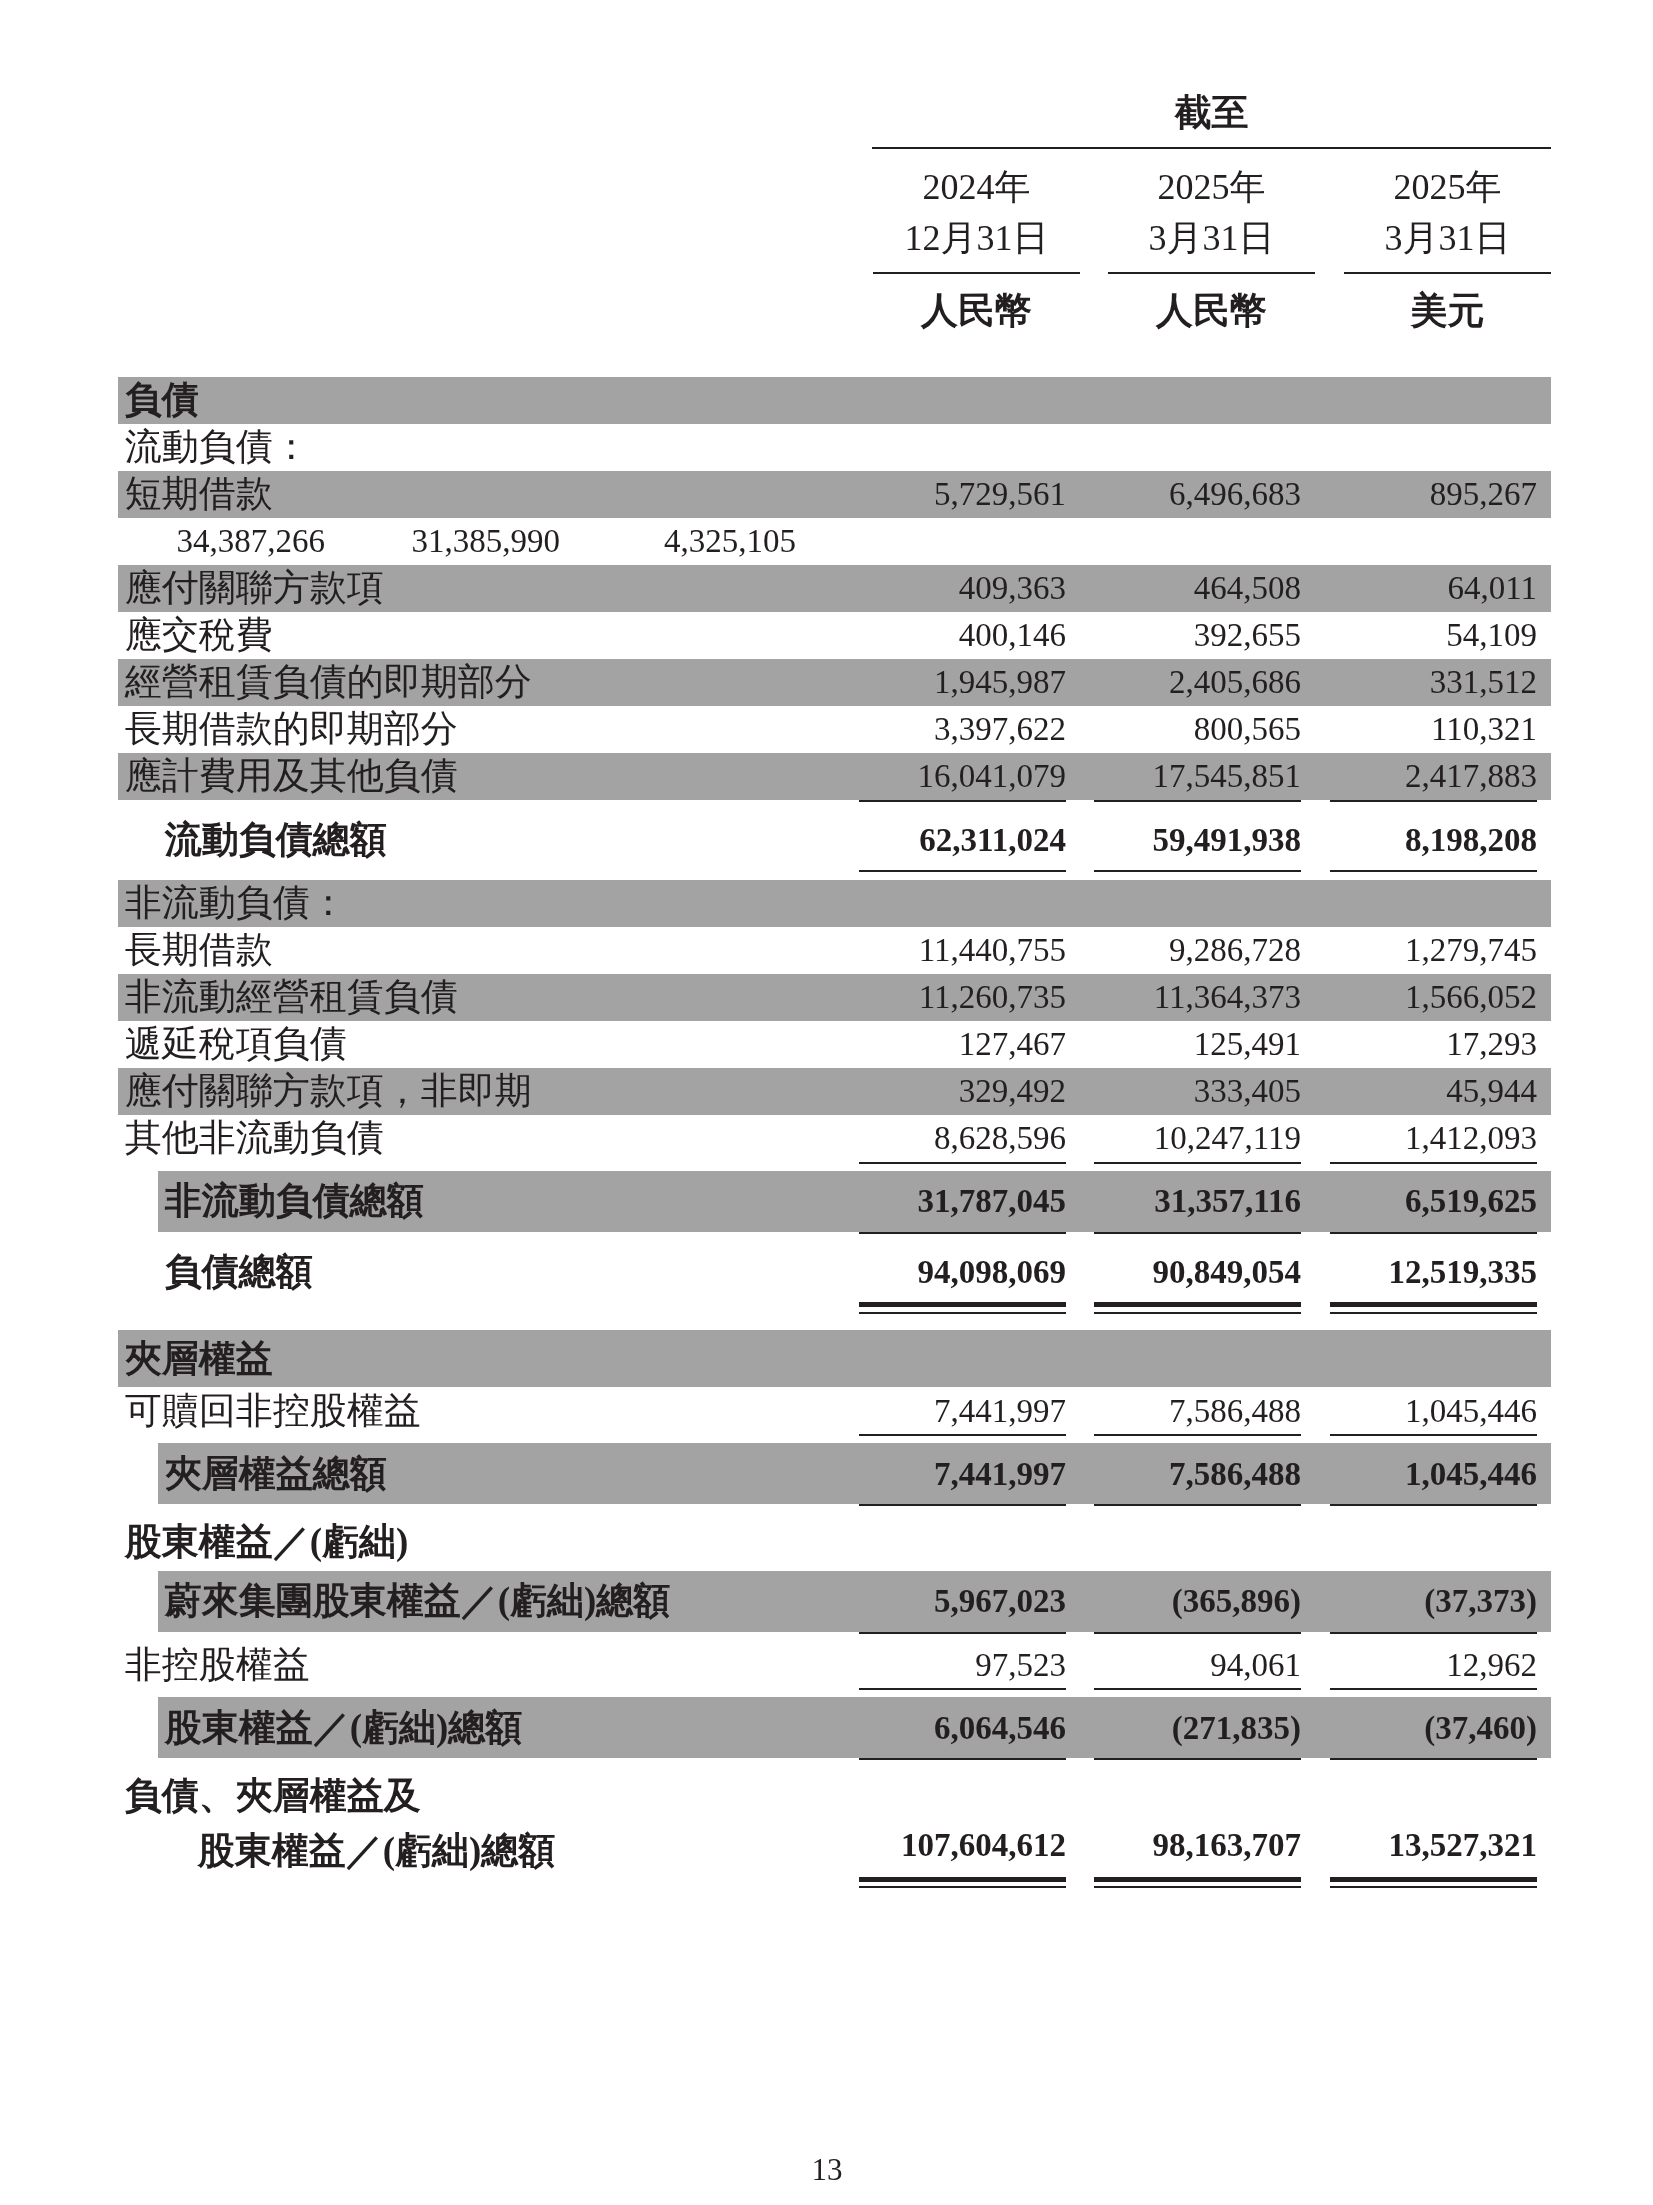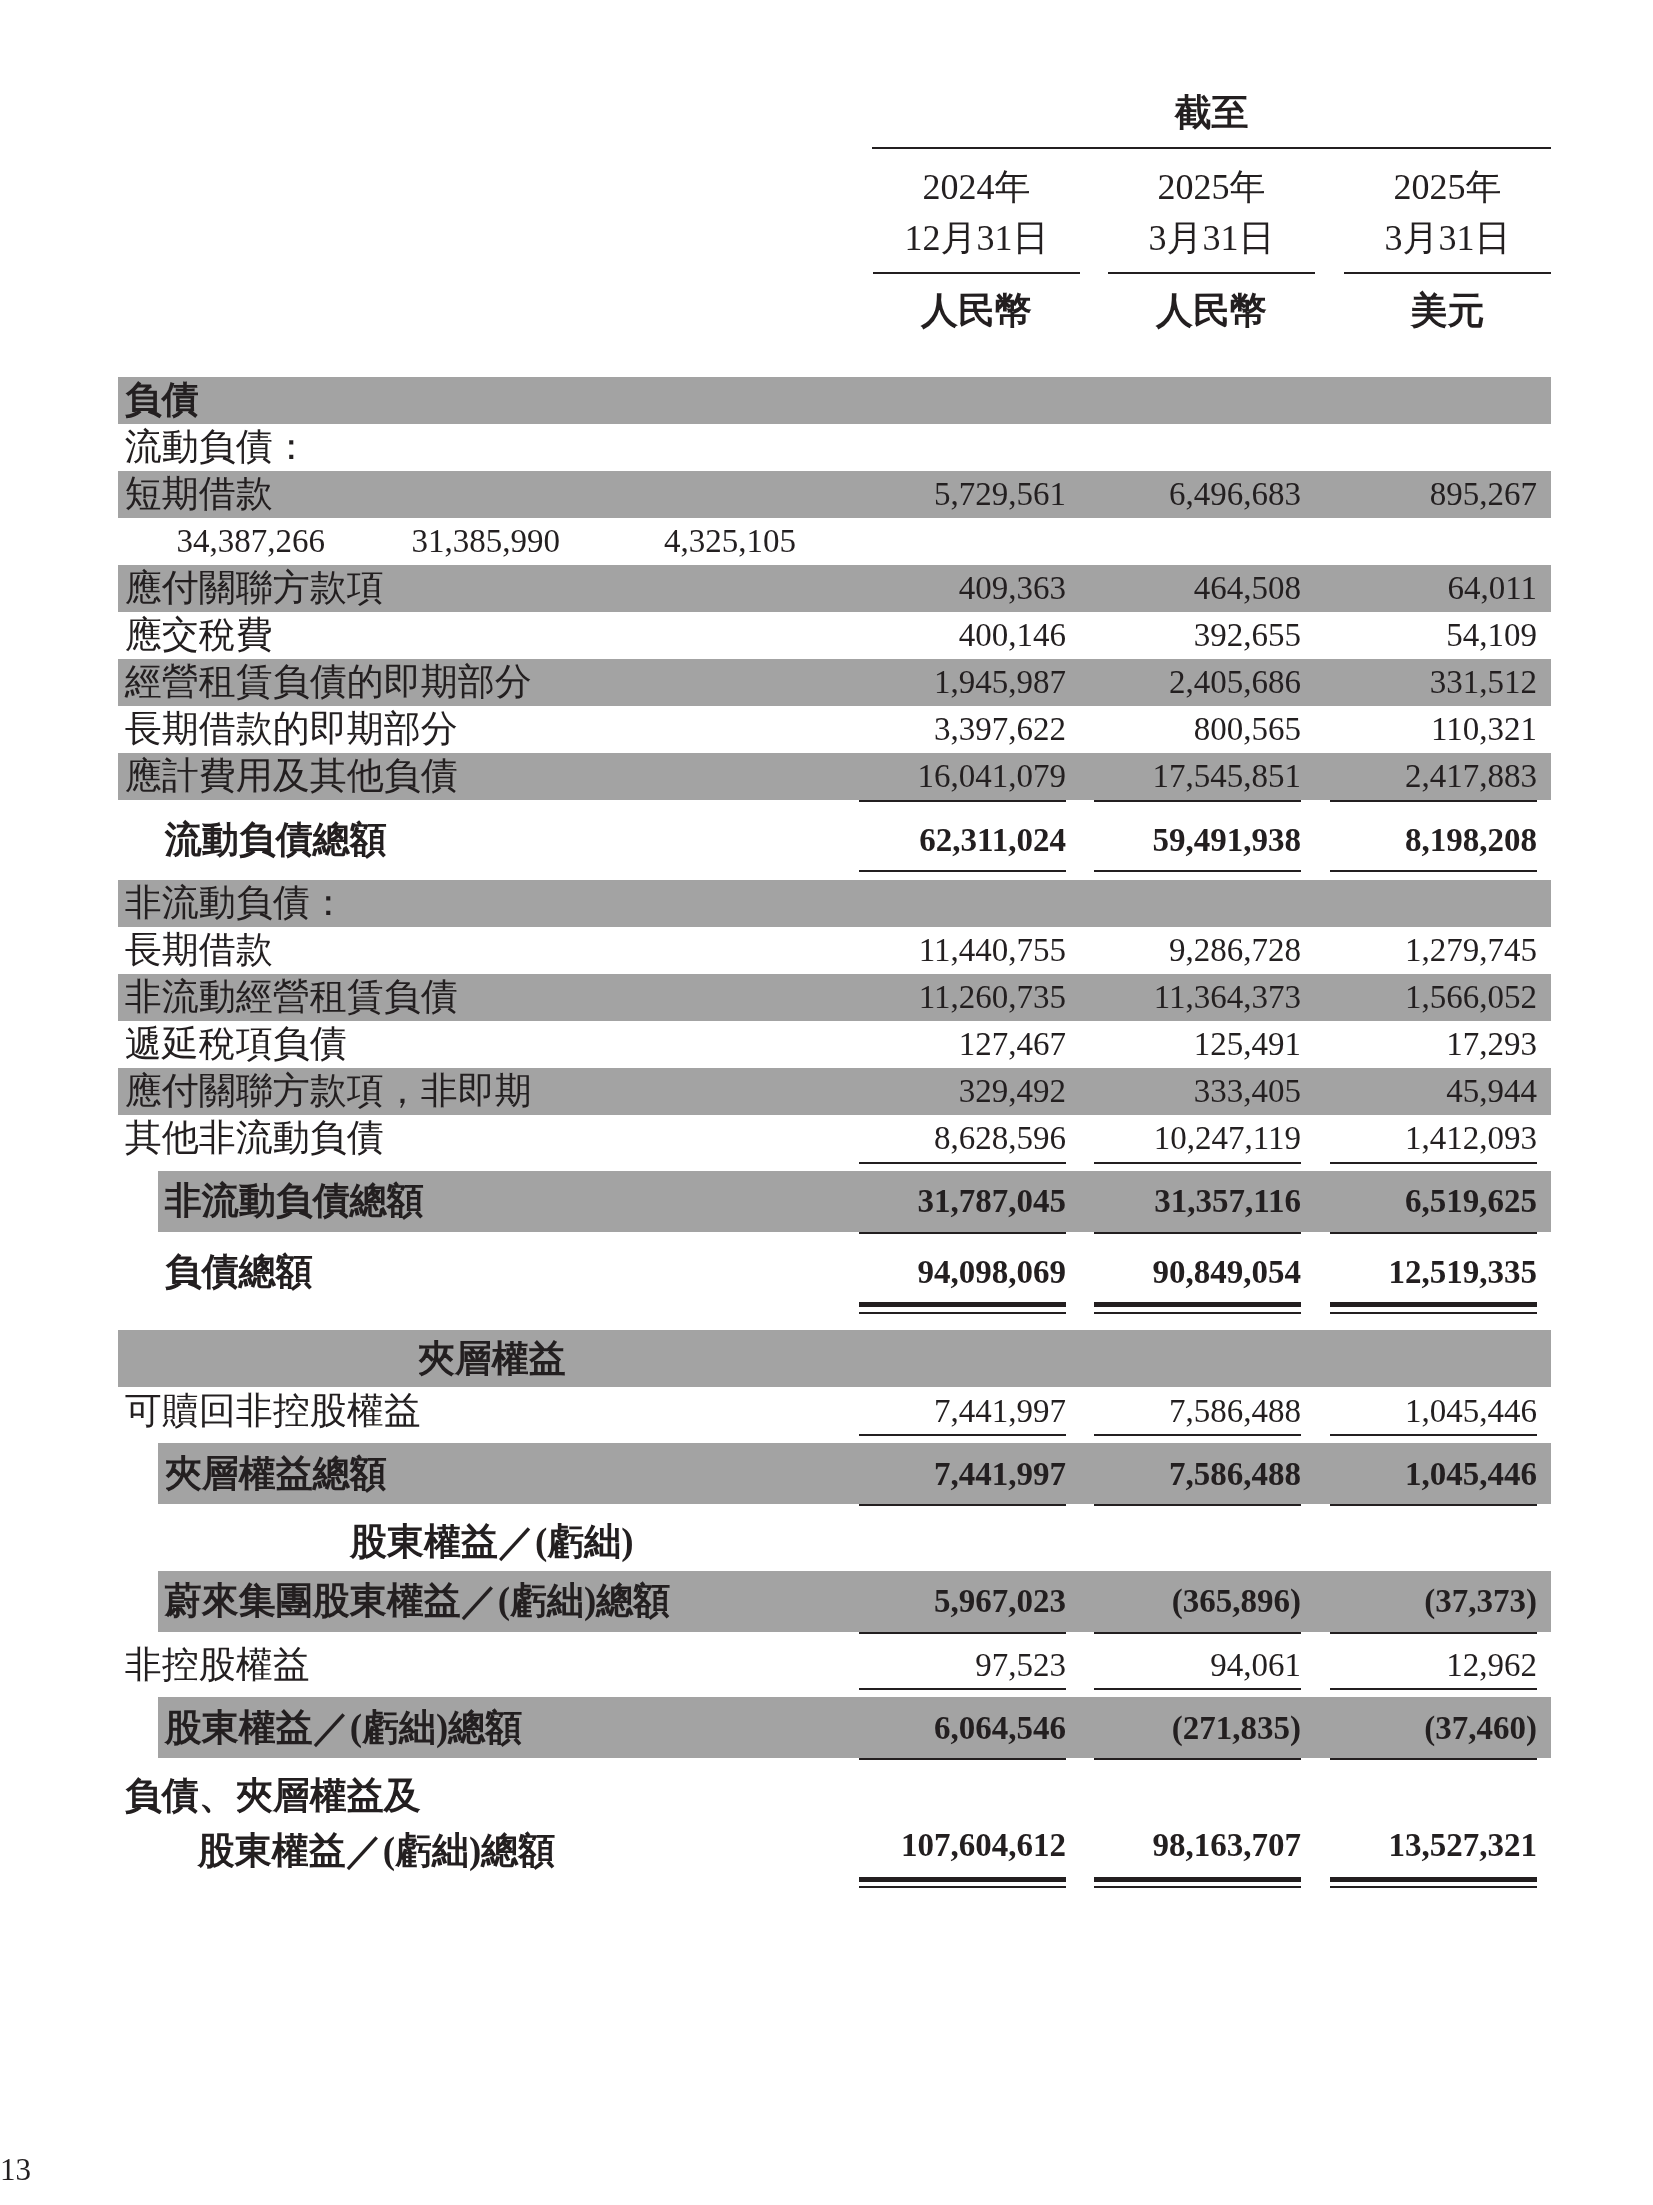--- a/index.html
+++ b/index.html
@@ -28,21 +28,21 @@
   .hseg { width:207px; border-top:2.7px solid #231f20; }
   .hseg.hcol2, .hseg.hcol3 { border-top:2.7px solid #231f20; }
   .hdr-currency { margin-top:10.7px; margin-bottom:41px; }
   .ccell { width:207px; text-align:center; font-weight:700; font-size:37px; line-height:51px; }
   
   .table { width:1433px; }
   .row { display:flex; align-items:center; min-height:47px; }
   .row.shaded { background:#a3a3a3; }
   .row.bold { font-weight:700; }
   .row.total { min-height:61px;margin-left:40px; }
-  .row.tall { min-height:57px;text-align:center; }
+  .row.tall { min-height:57px; }
   .cell.label { flex:1; padding-left:6.7px; font-size:37px; line-height:44px; }
   .cell.val {
     width:207px; text-align:right; font-size:33px; line-height:40px;
     white-space:nowrap;
   }
   .val.v2 { margin-left:28px; }
   .val.v3 { margin-left:29px; margin-right:14px; }
   .row.two-line { align-items:flex-end; min-height:105px; padding-bottom:4px; }
   .row.two-line .cell.val { padding-bottom:8px; }
   .label-line1, .label-line2 { white-space:nowrap; }
@@ -51,21 +51,21 @@
   .rule-strip { display:flex; height:9.3px; }
   .rule-strip .spacer { flex:1; }
   .rule-strip .seg { width:207px; border-top:2.7px solid #231f20; height:0; }
   .rule-strip .seg.s2 { margin-left:28px; }
   .rule-strip .seg.s3 { margin-left:29px; margin-right:14px; }
   .rule-strip.double { height:21.3px; margin-bottom:6.7px; }
   .rule-strip.double .seg { border-top:5.3px solid #231f20; border-bottom:2.7px solid #231f20; height:4.7px; }
   
   .footer {
     position:absolute; left:0; bottom:17.3px; width:1654px;
-    font-size:31px;
+    text-align:center; font-size:31px;
   }
 </style>
 </head>
 <body>
 
 <div class="page">
 
   <div>
     <div class="hrow">
       <div class="hspacer"></div>

